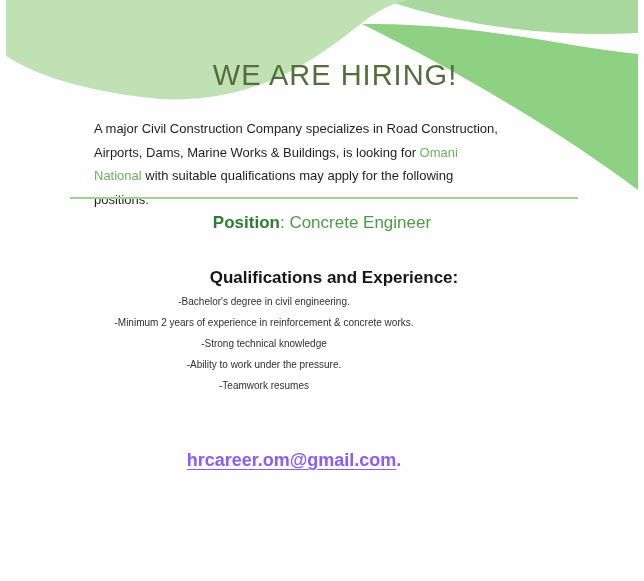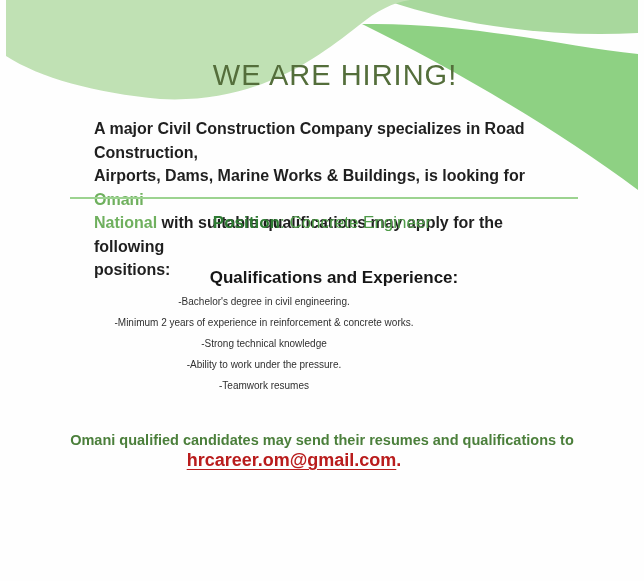--- a/index.html
+++ b/index.html
@@ -7,21 +7,21 @@
     position:relative;width:644px;height:581px;overflow:hidden;background:#fefefe;
     font-family:"Liberation Sans", sans-serif;
   }
   .header-art{position:absolute;top:0;left:0;width:644px;height:210px;display:block;}
   .page-title{
     position:absolute;top:46px;left:0;width:644px;text-align:center;
     font-size:29px;font-weight:400;letter-spacing:1px;color:#546e3b;margin:13px;
   }
   .intro{
     position:absolute;top:117px;left:94px;width:472px;
-    font-size:16px;font-weight:700;color:#1f1f1f;line-height:23.5px;margin:0;
+    font-size:13px;font-weight:400;color:#1f1f1f;line-height:23.5px;margin:0;
   }
   .intro .line{display:block;}
   .green-hl{color:#6fb05e;}
   .divider{
     position:absolute;top:197px;left:70px;width:508px;height:2px;
     background:#9cd390;border:none;margin:0;
   }
   .position-line{
     position:absolute;top:213px;left:0;width:644px;text-align:center;
     font-size:17px;margin:0;color:#4f9b49;font-weight:400;
@@ -34,21 +34,21 @@
   .qual-list{
     position:absolute;top:291px;left:0;width:528px;text-align:center;
     list-style:none;margin:0;padding:0;font-size:10px;color:#303030;line-height:21px;
   }
   .app-instruction{
     position:absolute;top:432px;left:0;width:644px;text-align:center;
     font-size:14.5px;font-weight:700;color:#4b7f3b;margin:0;
   }
   .email-line{
     position:absolute;top:450px;left:0;width:588px;text-align:center;
-    font-size:18px;font-weight:700;color:#b91c1c;margin:0;
+    font-size:18px;font-weight:700;color:#8b5cf6;margin:0;
   }
   .email-link{text-decoration:underline;text-underline-offset:3px;cursor:pointer;}
   .deadline{
     position:absolute;top:519px;left:0;width:644px;text-align:center;
     font-size:13.5px;font-weight:700;color:#467f3b;margin:0;
   }
 </style>
 </head>
 <body>
 
@@ -76,18 +76,17 @@
   <h3 class="qual-heading">Qualifications and Experience:</h3>
 
   <ul class="qual-list">
     <li>-Bachelor's degree in civil engineering.</li>
     <li>-Minimum 2 years of experience in reinforcement &amp; concrete works.</li>
     <li>-Strong technical knowledge</li>
     <li>-Ability to work under the pressure.</li>
     <li>-Teamwork resumes</li>
   </ul>
 
-  <p class="app-instruction">Omani qualified candidates may send their resumes and qualifications to</p>
 
   <p class="email-line"><span class="email-link">hrcareer.om@gmail.com</span><span>.</span></p>
 
 
 </div>
 
 </body></html>

